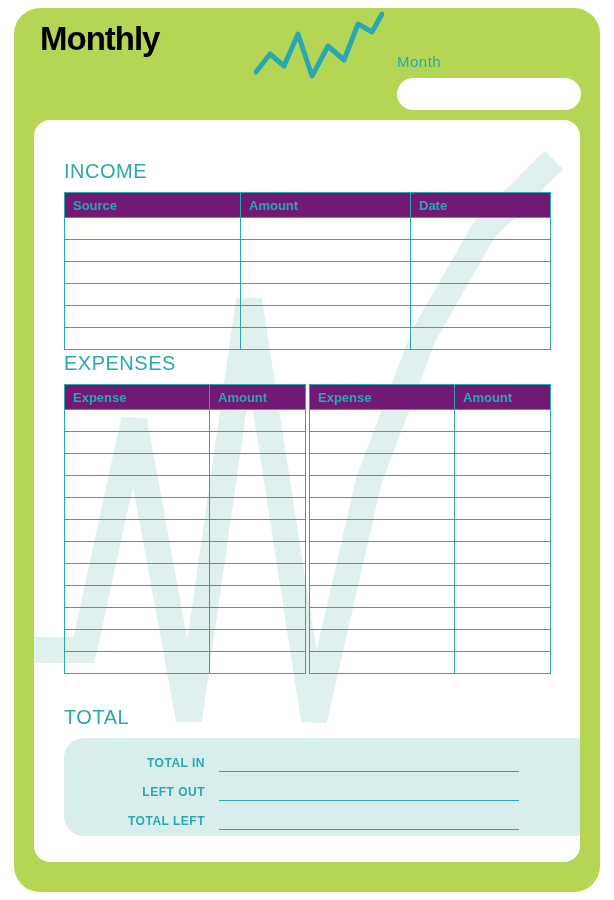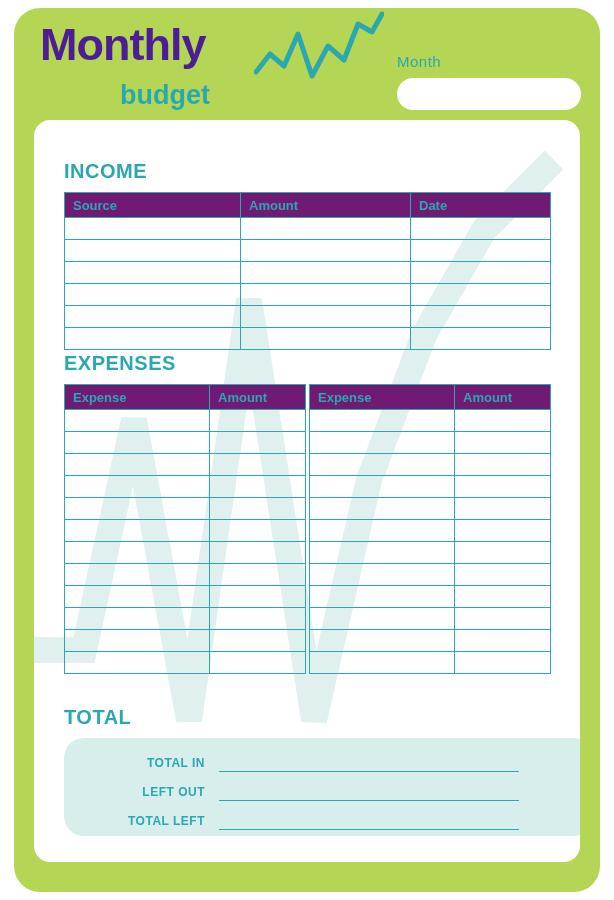--- a/index.html
+++ b/index.html
@@ -40,23 +40,23 @@
   .header {
     position: absolute;
     left: 0; top: 0;
     width: 586px;
     height: 110px;
   }
   .title-monthly {
     position: absolute;
     left: 26px;
     top: 14px;
-    font-size: 45px;
+    font-size: 33px;
     font-weight: bold;
-    color: #4c1d95;
+    color: #000000;
     letter-spacing: -1px;
     line-height: 1;
   }
   .title-budget {
     position: absolute;
     left: 106px;
     top: 74px;
     font-size: 27px;
     font-weight: bold;
     color: #2aa8b0;
@@ -104,21 +104,21 @@
   }
   .sheet-wm {
     position: absolute;
     left: 0; top: 0;
     width: 546px; height: 742px;
     pointer-events: none;
   }
   .section-heading {
     position: absolute;
     font-size: 20px;
-    font-weight: bold;
+    font-weight: normal;
     color: #2aa8b0;
     letter-spacing: 0.5px;
   }
   
   table {
     position: absolute;
     border-collapse: collapse;
     table-layout: fixed;
   }
   table th, table td {
@@ -185,21 +185,20 @@
 
     <svg class="watermark" viewBox="0 0 586 884">
       <path class="wm-path" d="M20 640 L70 640 L120 420 L175 700 L235 300 L300 700 L355 470 L410 330 L470 220 L530 150"></path>
     </svg>
 
     <div class="header">
       <svg class="header-graph" width="130" height="70" viewBox="0 0 130 70">
         <polyline points="2,62 16,44 30,56 44,24 58,66 74,36 90,50 104,14 118,22 128,4" fill="none" stroke="#2aa8b0" stroke-width="5" stroke-linejoin="round" stroke-linecap="round"></polyline>
       </svg>
       <div class="title-monthly">Monthly</div>
-      <div class="title-budget">budget</div>
       <div class="month-label">Month</div>
       <input class="month-input" type="text" placeholder="" style="">
     </div>
 
     <div class="sheet">
       <svg class="sheet-wm" viewBox="0 0 546 742">
         <path class="wm-path" d="M-10 530 L50 530 L100 300 L155 600 L215 180 L280 600 L335 360 L390 215 L450 110 L520 40"></path>
       </svg>
 
       <div class="section-heading" style="left:30px; top:40px;">INCOME</div>

